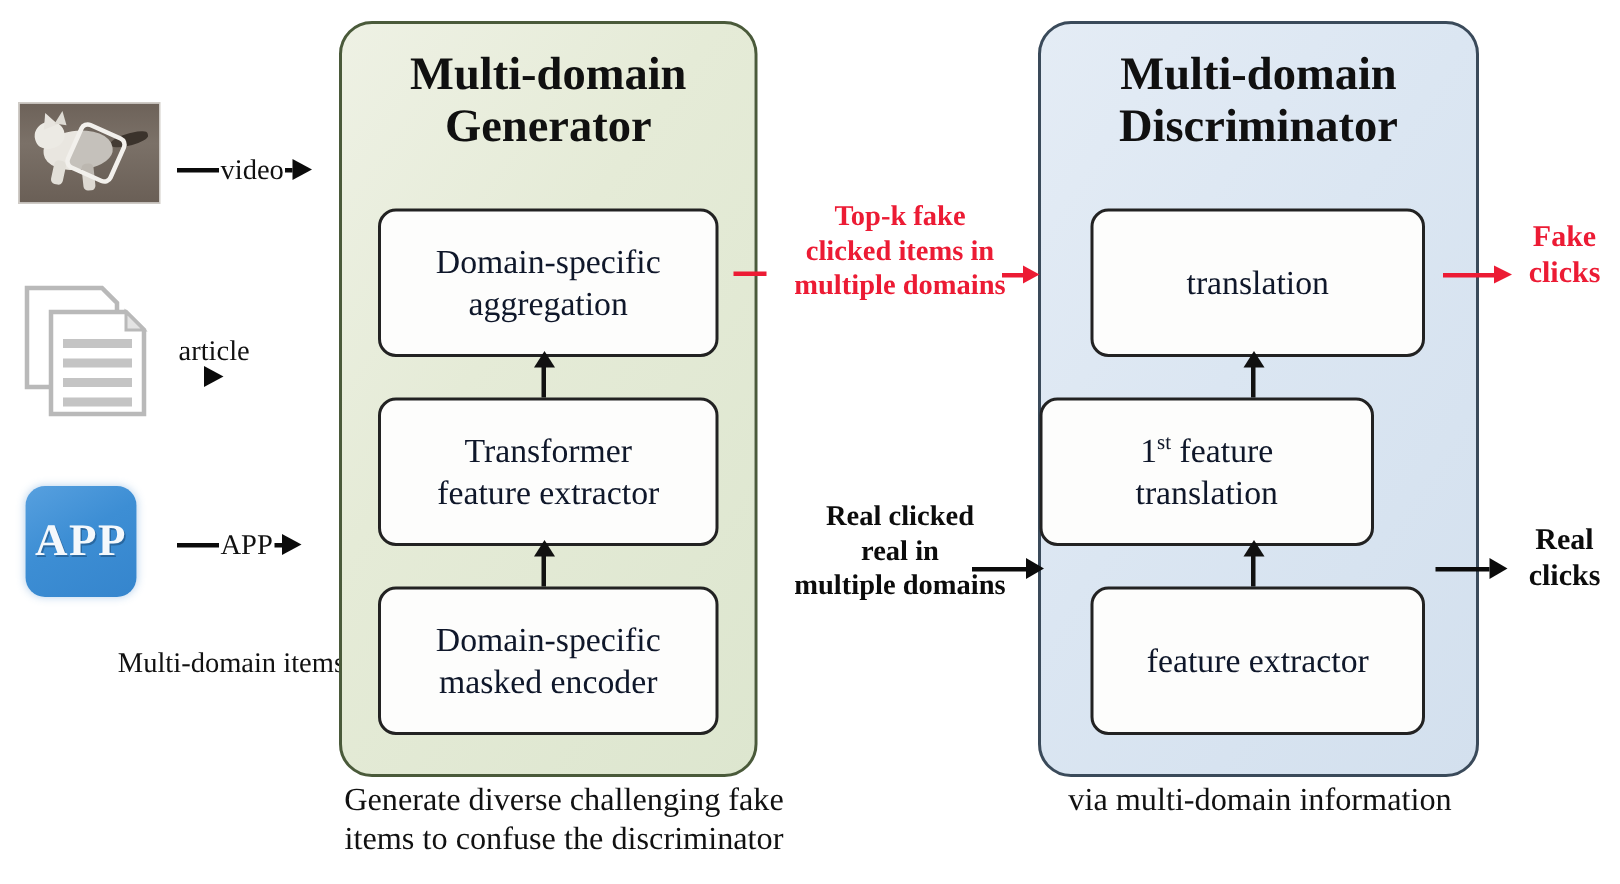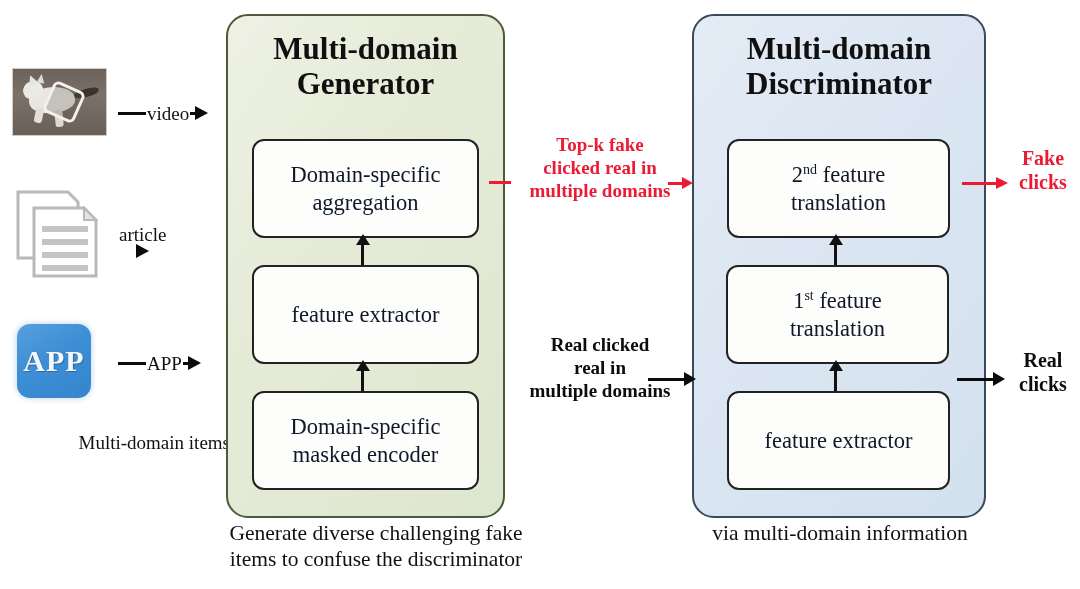--- a/index.html
+++ b/index.html
@@ -173,21 +173,21 @@
     text-align: center;
     font-size: 22.5px;
     line-height: 1.22;
     color: #0f172a;
   }
   #gen-box-agg  { left: 252px; top: 139px; width: 223px; height: 95px; }
   #gen-box-tfm  { left: 252px; top: 265px; width: 223px; height: 95px; }
   #gen-box-enc  { left: 252px; top: 391px; width: 223px; height: 95px; }
 
   #dis-box-2nd  { left: 727px; top: 139px; width: 219px; height: 95px; }
-  #dis-box-1st  { left: 726px; top: 265px; width: 219px; height: 95px; }
+  #dis-box-1st  { left: 693px; top: 265px; width: 219px; height: 95px; }
   #dis-box-ife  { left: 727px; top: 391px; width: 219px; height: 95px; }
 
   .sup { font-size: 14px; vertical-align: super; line-height: 0; }
 
   
   .up-arrow { position: absolute; width: 16px; }
   .up-arrow .shaft {
     position:absolute; left: 6px; top: 9px;
     width: 3px; height: 22px; background:#111;
   }
@@ -366,20 +366,21 @@
 
   <div class="inner-box" id="gen-box-agg">
     <div>
       <div>Domain-specific</div>
       <div>aggregation</div>
     </div>
   </div>
 
   <div class="inner-box" id="gen-box-tfm">
     <div>
+      <div>Transformer</div>
       <div>feature extractor</div>
     </div>
   </div>
 
   <div class="inner-box" id="gen-box-enc">
     <div>
       <div>Domain-specific</div>
       <div>masked encoder</div>
     </div>
   </div>
@@ -395,21 +396,20 @@
 
   <div class="abs panel" id="discriminator-panel">
     <div class="panel-title">
       <div>Multi-domain</div>
       <div>Discriminator</div>
     </div>
   </div>
 
   <div class="inner-box" id="dis-box-2nd">
     <div>
-      <div><span>2</span><span class="sup">nd</span><span> feature</span></div>
       <div>translation</div>
     </div>
   </div>
 
   <div class="inner-box" id="dis-box-1st">
     <div>
       <div><span>1</span><span class="sup">st</span><span> feature</span></div>
       <div>translation</div>
     </div>
   </div>
@@ -426,21 +426,21 @@
   </div>
   <div class="up-arrow" id="dis-arrow-2">
     <div class="head"></div>
       <div class="shaft"></div>
   </div>
 
   <div class="abs" id="red-dash-left"></div>
 
   <div class="abs red-text" id="topk-label">
     <div>Top-k fake</div>
-    <div>clicked real in</div>
+    <div>clicked items in</div>
     <div>multiple domains</div>
   </div>
 
   <div class="abs" id="red-arrow-mid">
     <div class="shaft"></div>
       <div class="head"></div>
   </div>
 
   <div class="abs" id="fake-out-arrow">
     <div class="shaft"></div>

